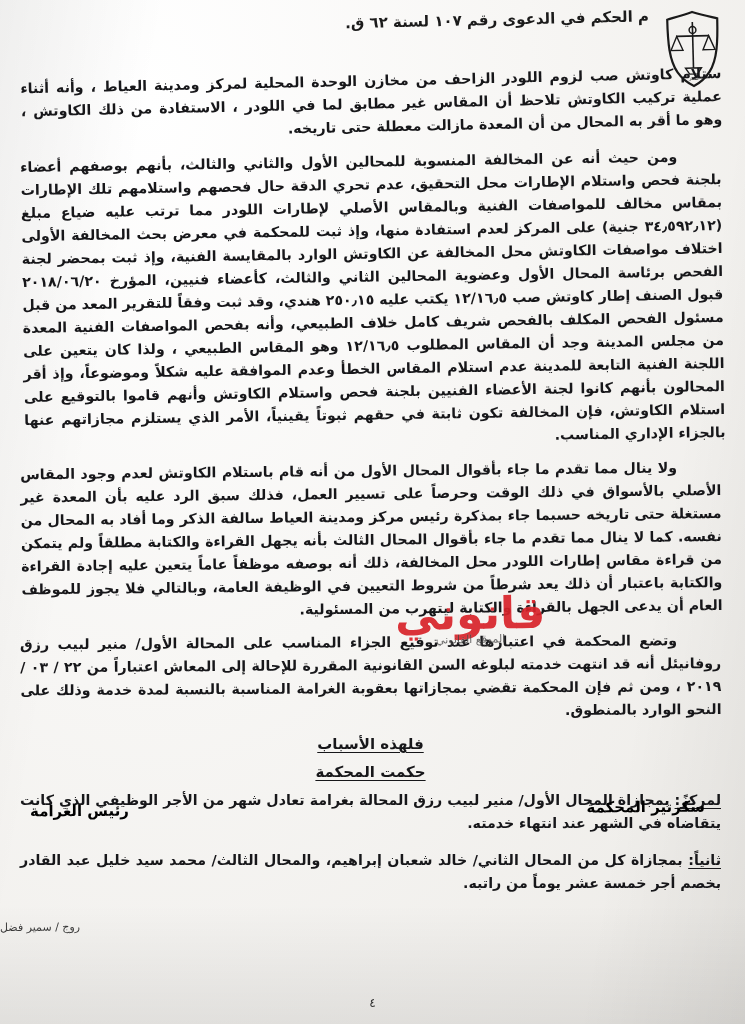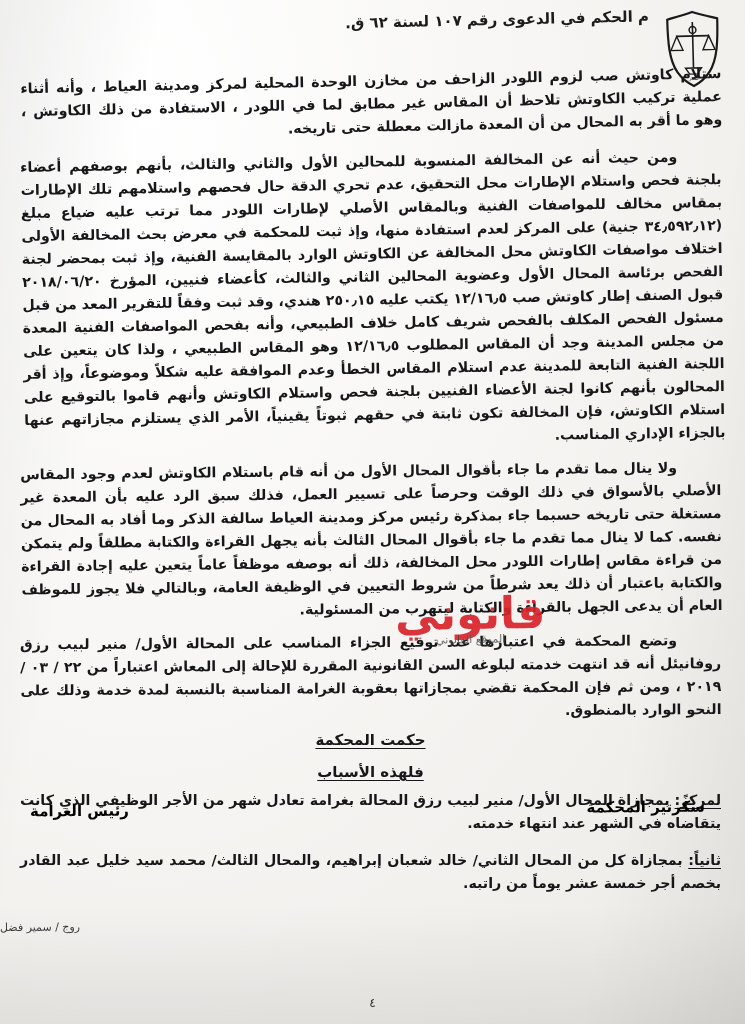--- a/index.html
+++ b/index.html
@@ -142,22 +142,22 @@
     </div>
 
     <div class="block rot3" style="margin-top:12px;">
       <p class="para indent">ولا ينال مما تقدم ما جاء بأقوال المحال الأول من أنه قام باستلام الكاوتش لعدم وجود المقاس الأصلي بالأسواق في ذلك الوقت وحرصاً على تسيير العمل، فذلك سبق الرد عليه بأن المعدة غير مستغلة حتى تاريخه حسبما جاء بمذكرة رئيس مركز ومدينة العياط سالفة الذكر وما أفاد به المحال من نفسه. كما لا ينال مما تقدم ما جاء بأقوال المحال الثالث بأنه يجهل القراءة والكتابة مطلقاً ولم يتمكن من قراءة مقاس إطارات اللودر محل المخالفة، ذلك أنه بوصفه موظفاً عاماً يتعين عليه إجادة القراءة والكتابة باعتبار أن ذلك يعد شرطاً من شروط التعيين في الوظيفة العامة، وبالتالي فلا يجوز للموظف العام أن يدعى الجهل بالقراءة والكتابة ليتهرب من المسئولية.</p>
     </div>
 
     <div class="block rot4" style="margin-top:12px;">
       <p class="para indent">وتضع المحكمة في اعتبارها عند توقيع الجزاء المناسب على المحالة الأول/ منير لبيب رزق روفانيئل أنه قد انتهت خدمته لبلوغه السن القانونية المقررة للإحالة إلى المعاش اعتباراً من ٢٢ / ٠٣ / ٢٠١٩ ، ومن ثم فإن المحكمة تقضي بمجازاتها بعقوبة الغرامة المناسبة بالنسبة لمدة خدمة وذلك على النحو الوارد بالمنطوق.</p>
     </div>
 
+    <div class="center-head underline" style="margin-top:14px;">فلهذه الأسباب</div>
     <div class="center-head underline">حكمت المحكمة</div>
-    <div class="center-head underline" style="margin-top:14px;">فلهذه الأسباب</div>
 
     <p class="para" style="margin-top:8px;">
       <span class="lead">لمركزً:</span><span> بمجازاة المحال الأول/ منير لبيب رزق المحالة بغرامة تعادل شهر من الأجر الوظيفي الذي كانت يتقاضاه في الشهر عند انتهاء خدمته.</span>
     </p>
 
     <p class="para" style="margin-top:14px;">
       <span class="lead">ثانياً:</span><span> بمجازاة كل من المحال الثاني/ خالد شعبان إبراهيم، والمحال الثالث/ محمد سيد خليل عبد القادر بخصم أجر خمسة عشر يوماً من راتبه.</span>
     </p>
 
   </div>

